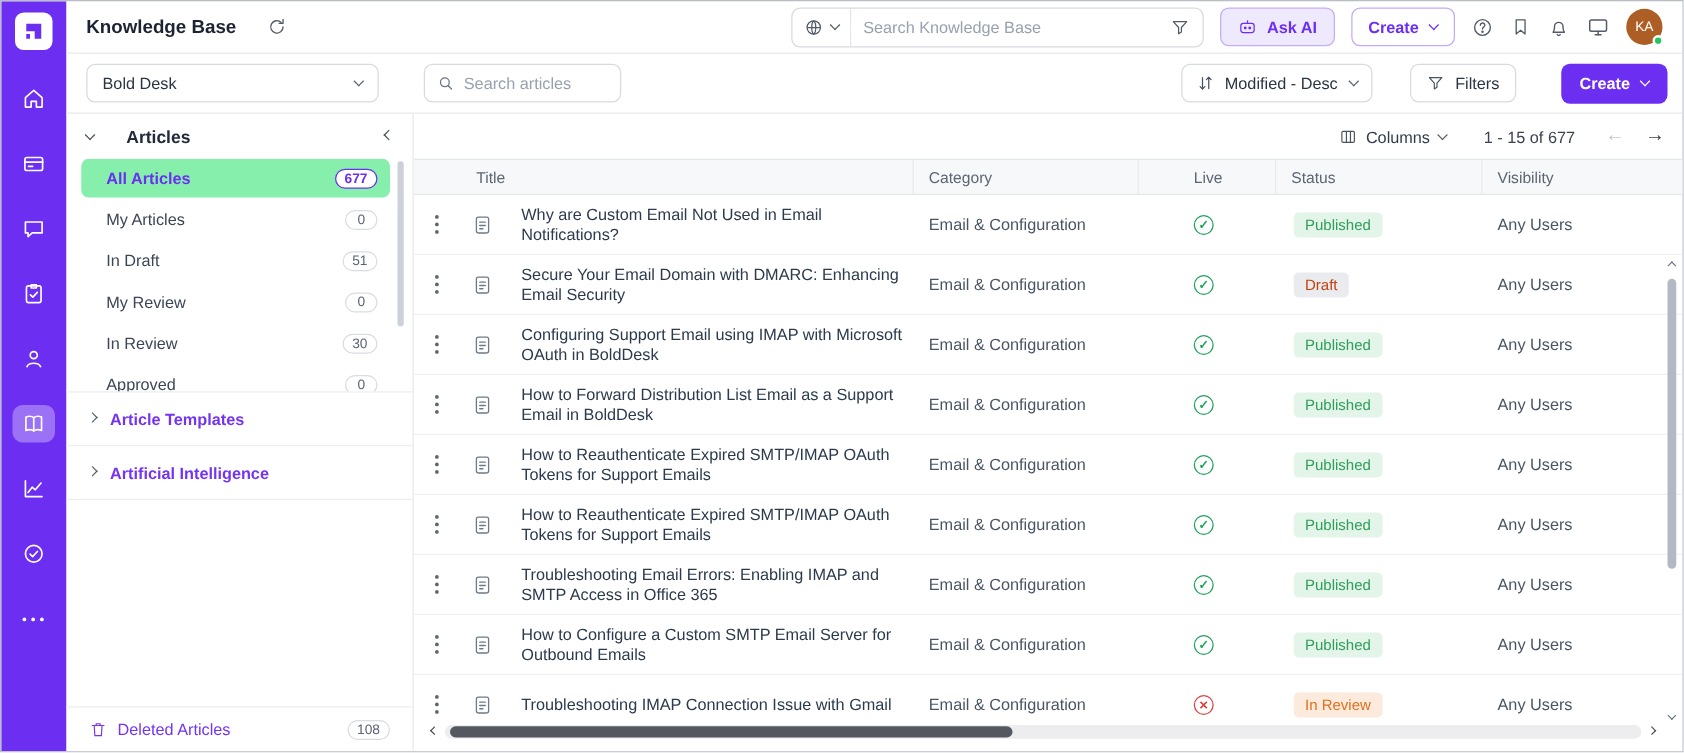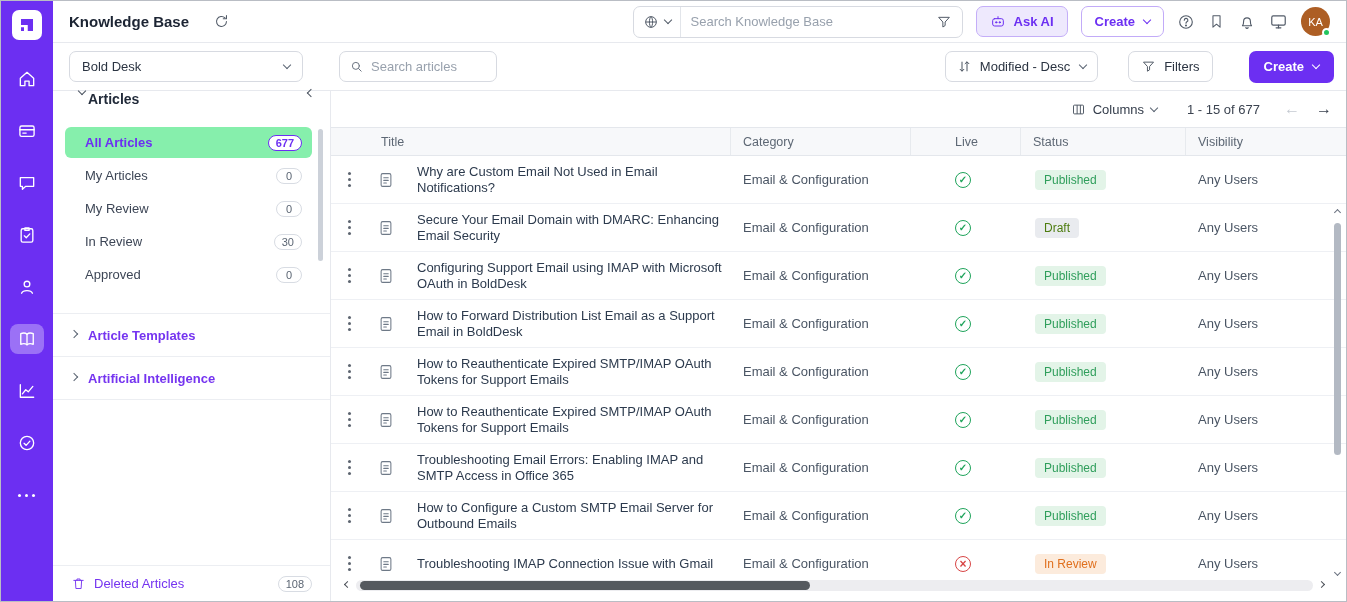--- a/index.html
+++ b/index.html
@@ -60,21 +60,21 @@
   .sort-select .chev{color:#5a6472;margin-left:2px}
   .filters-btn{height:31px;border:1px solid #d7dae1;border-radius:7px;display:flex;align-items:center;gap:8px;padding:0 12px;font-size:13px;color:#2b3442;margin-left:30px}
   .filters-btn svg{stroke:#49525f;fill:none;stroke-width:1.5;stroke-linejoin:round}
   .create-btn{height:32px;background:#6C2FF2;border-radius:7px;color:#fff;font-size:13px;font-weight:600;display:flex;align-items:center;gap:9px;padding:0 15px;margin-left:36px;margin-right:4px}
 
   
   .content{flex:1;display:flex;min-height:0}
 
   
   .panel{width:278px;border-right:1px solid #e7e9ee;display:flex;flex-direction:column;flex-shrink:0;position:relative}
-  .panel-head{height:36px;display:flex;align-items:flex-start;gap:3px;padding:0 14px 0 26px;font-size:14px;font-weight:700;color:#222b3a;flex-shrink:0}
+  .panel-head{height:36px;display:flex;align-items:center;gap:26px;padding:0 14px 0 16px;font-size:14px;font-weight:700;color:#222b3a;flex-shrink:0}
   .panel-head .chev{color:#49525f}
   .collapse-btn{margin-left:auto;color:#49525f;display:flex;align-items:center;padding:2px}
   .nav-viewport{height:186px;overflow:hidden;padding:0 18px 0 12px;position:relative;flex-shrink:0}
   .nav-item{height:31px;margin-bottom:2px;border-radius:6px;display:flex;align-items:center;padding:0 10px 0 20px;font-size:13px;color:#3d4656;cursor:pointer}
   .nav-item .pill{margin-left:auto;min-width:26px;text-align:center;border:1px solid #d8dce3;border-radius:9px;font-size:11px;color:#5b6573;padding:1px 7px;background:#fff}
   .nav-item.selected{background:#86efac;color:#6C2FF2;font-weight:700}
   .nav-item.selected .pill{border-color:#6C2FF2;color:#6C2FF2;font-weight:600}
   .panel-scrollbar{position:absolute;right:7px;top:2px;width:5px;height:132px;background:#ccd1d9;border-radius:3px}
   .groups{border-top:1px solid #eceef2;flex-shrink:0}
   .group{height:43px;display:flex;align-items:center;gap:11px;padding:0 14px 0 18px;border-bottom:1px solid #eceef2;font-size:13px;font-weight:600;color:#7534f0;cursor:pointer}
@@ -114,21 +114,21 @@
   .atitle{font-size:13px;color:#2c3a4d;line-height:15.5px;max-width:305px;cursor:pointer}
   .lcell{padding-left:44px}
   .live-icon{width:16px;height:16px;border-radius:50%;border:1.5px solid;display:inline-flex;align-items:center;justify-content:center;font-size:10px;font-weight:700}
   .live-icon[data-live="yes"]{color:#1FA45B;border-color:#1FA45B}
   .live-icon[data-live="yes"]::before{content:"\2713"}
   .live-icon[data-live="no"]{color:#D84545;border-color:#D84545}
   .live-icon[data-live="no"]::before{content:"\00D7";font-size:12px}
   .scell{padding-left:14px}
   .badge{display:inline-block;font-size:12px;padding:3px 9px;border-radius:4px;white-space:nowrap}
   .badge[data-status="published"]{background:#E3F4E8;color:#2F9E5B}
-  .badge[data-status="draft"]{background:#E9EBEF;color:#4d7c0f}
+  .badge[data-status="draft"]{background:#E9EBEF;color:#c2410c}
   .badge[data-status="in-review"]{background:#FCEBDC;color:#E0701E}
 
   
   .vscroll{position:absolute;top:122px;bottom:26px;right:2px;width:13px;display:flex;flex-direction:column;align-items:center}
   .vscroll .chev{color:#6a7280;width:5px;height:5px}
   .vthumb{width:7px;background:#b3b9c3;border-radius:4px;height:232px;margin-top:8px}
   .hscroll{position:absolute;left:14px;right:22px;bottom:9px;height:13px;display:flex;align-items:center;gap:6px}
   .hscroll .chev{color:#4a4f57;width:5px;height:5px;flex-shrink:0}
   .htrack{flex:1;height:11px;background:#ededf0;border-radius:6px;position:relative}
   .hthumb{position:absolute;left:4px;top:1px;height:9px;width:47%;background:#55595f;border-radius:5px}
@@ -322,20 +322,24 @@
         <div class="nav-viewport">
           <div class="nav-item selected">
             <span>All Articles</span>
             <span class="pill">677</span>
           </div>
           <div class="nav-item">
             <span>My Articles</span>
             <span class="pill">0</span>
           </div>
           <div class="nav-item">
+            <span>In Draft</span>
+            <span class="pill">51</span>
+          </div>
+          <div class="nav-item">
             <span>My Review</span>
             <span class="pill">0</span>
           </div>
           <div class="nav-item">
             <span>In Review</span>
             <span class="pill">30</span>
           </div>
           <div class="nav-item">
             <span>Approved</span>
             <span class="pill">0</span>

